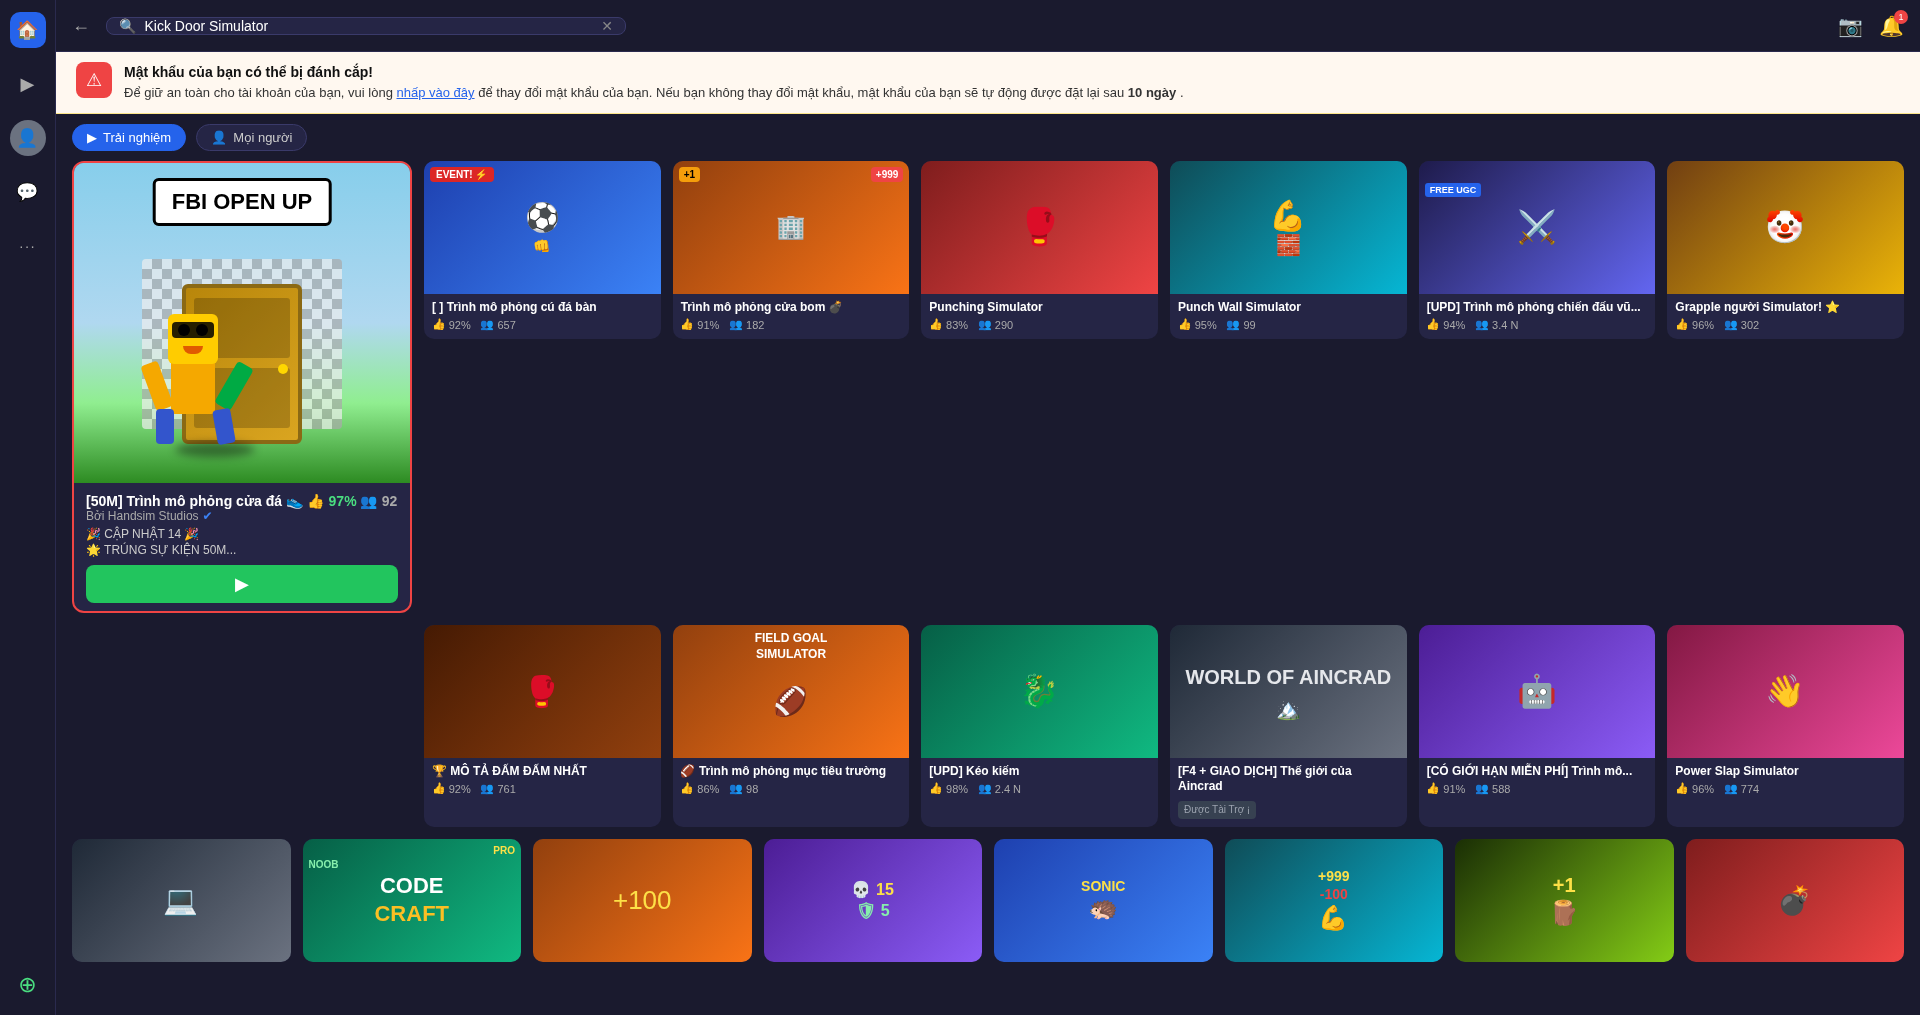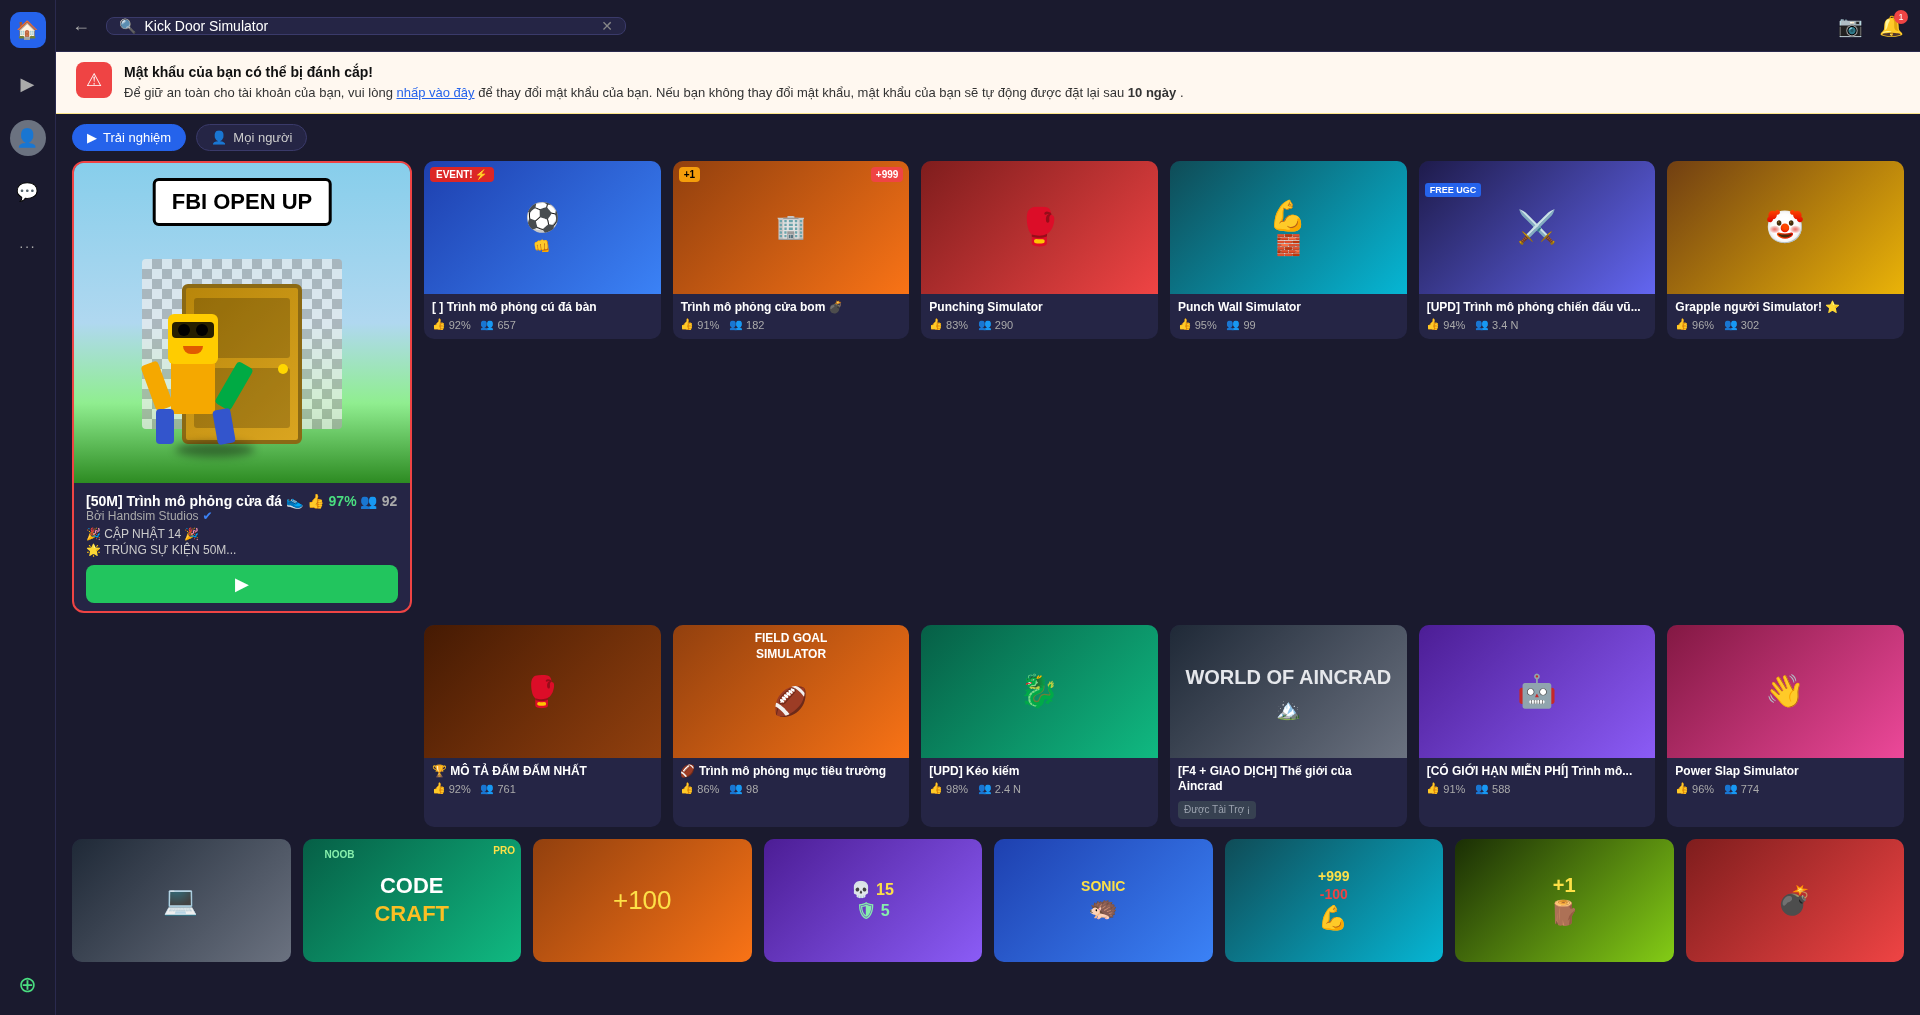--- a/index.html
+++ b/index.html
@@ -598,21 +598,21 @@
       <div class="game-card">
         <div class="thumb-placeholder">
           <div class="thumb-inner thumb-gray" style="position:absolute;inset:0;display:flex;align-items:center;justify-content:center;">
             <span style="font-size:28px;">💻</span>
           </div>
         </div>
       </div>
       <div class="game-card">
         <div class="thumb-placeholder">
           <div class="thumb-inner thumb-green" style="position:absolute;inset:0;display:flex;align-items:center;justify-content:center;flex-direction:column;gap:2px;">
-            <span style="font-size:10px;color:#86efac;position:absolute;top:10px;left:6px;margin-left:16px;">NOOB</span>
+            <span style="font-size:10px;color:#86efac;position:absolute;top:20px;left:6px;">NOOB</span>
             <span style="font-size:10px;color:#fde047;position:absolute;top:6px;right:6px;">PRO</span>
             <span style="font-size:22px;font-weight:bold;color:#fff;">CODE</span>
             <span style="font-size:22px;font-weight:bold;color:#fbbf24;">CRAFT</span>
           </div>
         </div>
       </div>
       <div class="game-card">
         <div class="thumb-placeholder">
           <div class="thumb-inner thumb-orange" style="position:absolute;inset:0;display:flex;align-items:center;justify-content:center;">
             <span style="font-size:26px;font-weight:normal;color:#fde047;">+100</span>

